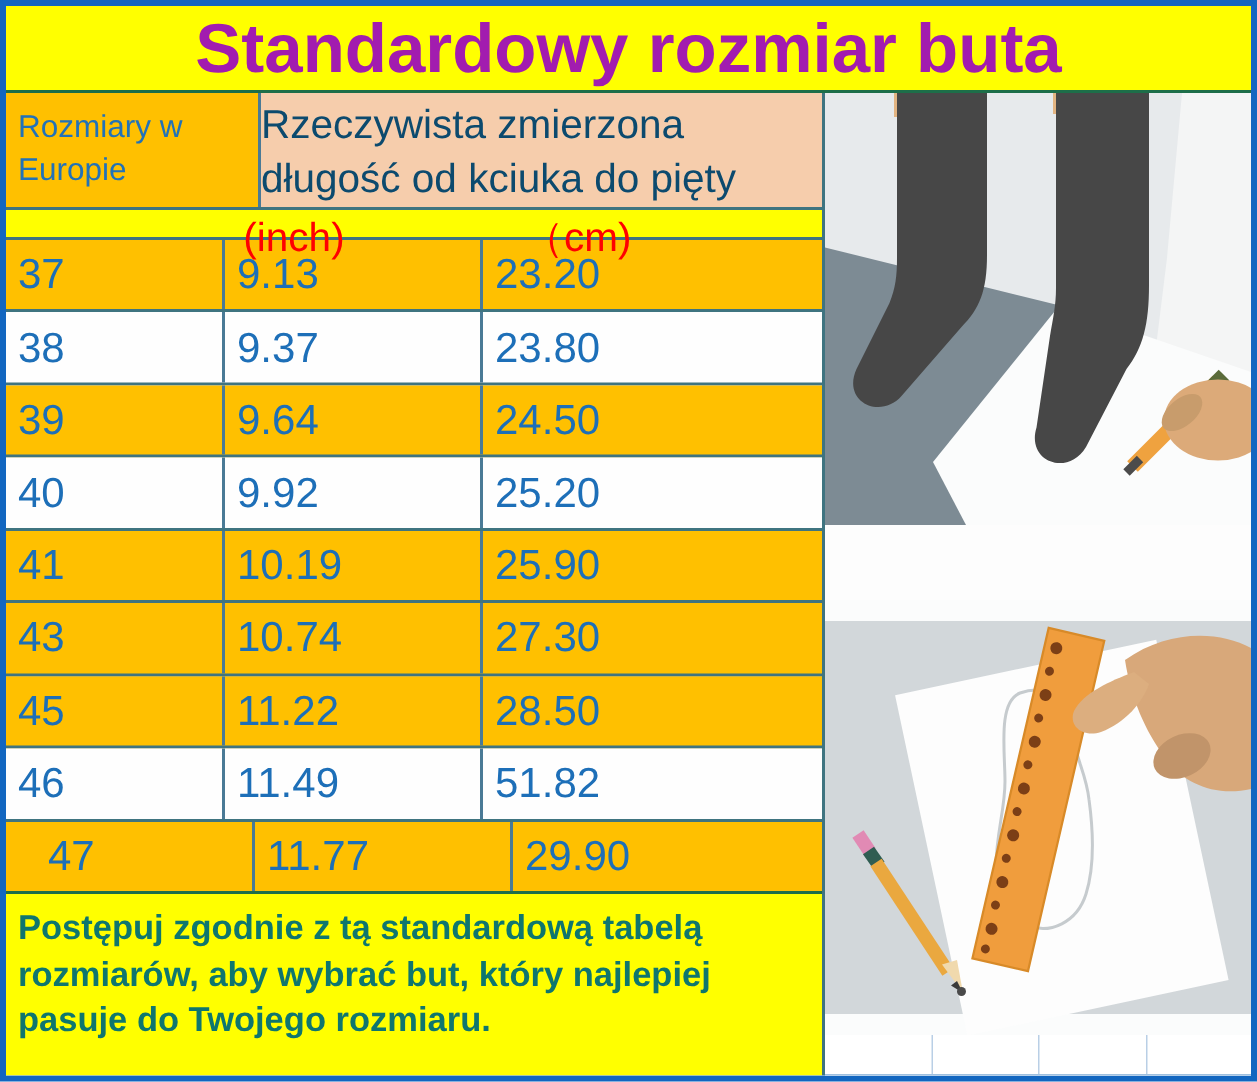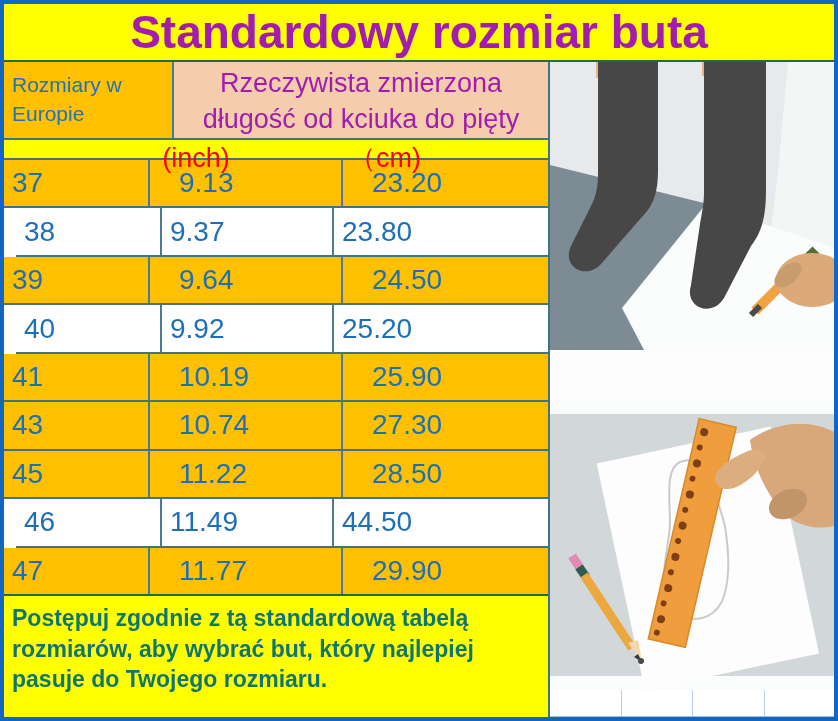--- a/index.html
+++ b/index.html
@@ -19,35 +19,35 @@
   .content{ display:flex; height:655px; }
 
   
   .table-panel{ width:546px; border-right:2px solid #3f7480; display:flex; flex-direction:column; }
   .thead{ display:flex; height:78px; border-bottom:2px solid #3f7480; }
   .th1{
     width:170px; background:#ffc000; border-right:2px solid #4a7a96;
     color:#2272b8; font-size:21px; line-height:29px; padding:8px 0 0 8px;
   }
   .th2{
-    flex:1; background:#f6cdac; color:#a21caf; font-size:27px; line-height:36px;
-    text-align:center; padding-top:3px;
+    flex:1; background:#f6cdac; color:#0c4a6e; font-size:27px; line-height:36px;
+    padding-top:3px;
   }
   .units-row{
     height:20px; background:#ffff00; border-bottom:2px solid #3f7480;
     display:grid; grid-template-columns:146px 180px 1fr; align-items:center;
   }
   .units-row span{ color:#ff0000; font-size:27px; text-align:center; display:block; }
   .unit-inch{ grid-column:2; transform:translateX(-44px); }
   .unit-cm{ grid-column:3; transform:translateX(-54px); }
   .tbody{ height:434px; display:flex; flex-direction:column; }
   .trow{ flex:1; display:flex; border-bottom:2px solid #3f7480; }
-  .trow:last-child{ border-bottom:none; }
-  .row-orange{ background:#ffc000;gap:21px; }
-  .row-white{ background:#fefefe;margin-left:12px; }
+  .trow:last-child{ border-bottom:none;padding-left:20px; }
+  .row-orange{ background:#ffc000; }
+  .row-white{ background:#fefefe; }
   .td{ color:#1d6fb8; font-size:28px; display:flex; align-items:center; padding-left:8px; }
   .c1{ width:146px; border-right:2px solid #4a7a96; }
   .c2{ width:172px; border-right:2px solid #4a7a96; }
   .c3{ flex:1; }
   .tfoot{
     flex:1; background:#ffff00; border-top:2px solid #1d6e49;
     color:#0f766e; font-size:23px; font-weight:bold; line-height:30.5px;
     padding:7px 6px 0 8px;
   }
 
@@ -129,21 +129,21 @@
 
   <div class="trow row-orange">
     <div class="td c1">45</div>
     <div class="td c2">11.22</div>
     <div class="td c3">28.50</div>
   </div>
 
   <div class="trow row-white">
     <div class="td c1">46</div>
     <div class="td c2">11.49</div>
-    <div class="td c3">44.50</div>
+    <div class="td c3">51.82</div>
   </div>
 
   <div class="trow row-orange">
     <div class="td c1">47</div>
     <div class="td c2">11.77</div>
     <div class="td c3">29.90</div>
   </div>
 </div>
 
       <div class="tfoot">Postępuj zgodnie z tą standardową tabelą rozmiarów, aby wybrać but, który najlepiej pasuje do Twojego rozmiaru.</div>

